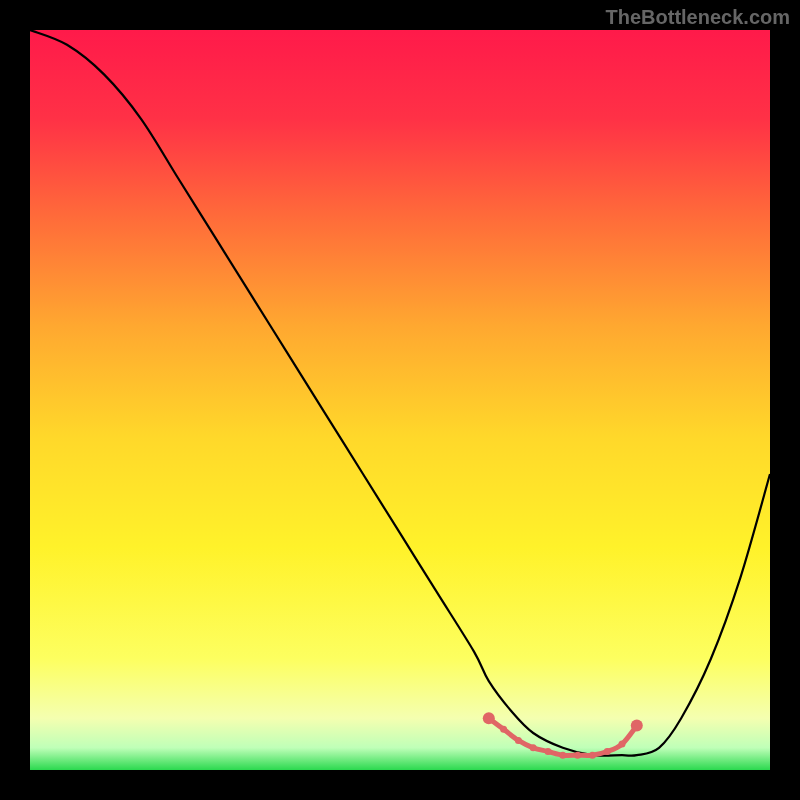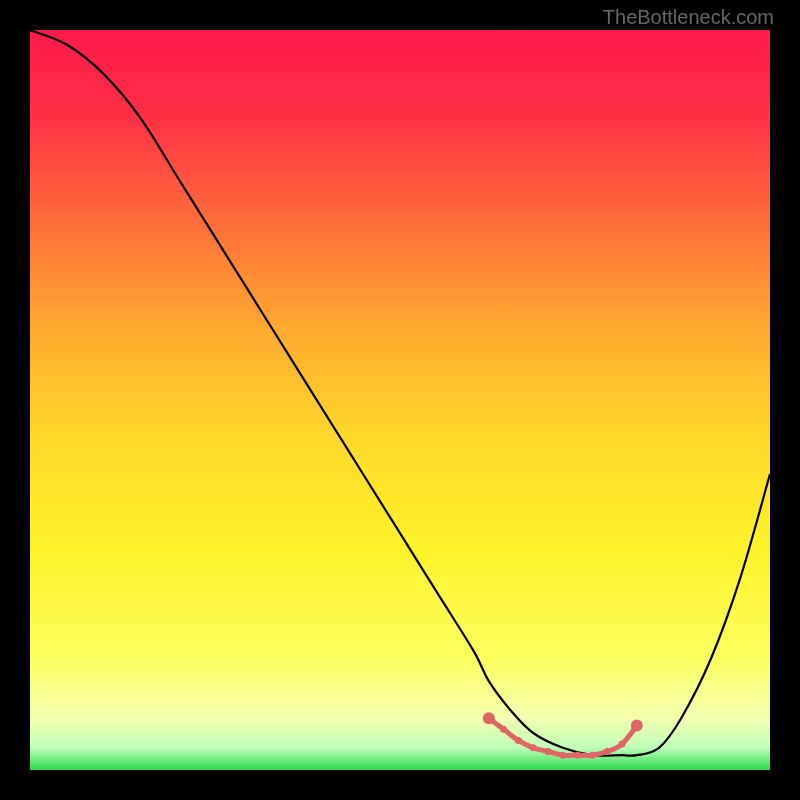--- a/index.html
+++ b/index.html
@@ -6,24 +6,24 @@
   body {
     width: 800px;
     height: 800px;
     background: #000;
     position: relative;
     font-family: Arial, sans-serif;
   }
   .watermark {
     position: absolute;
     top: 6px;
-    right: 26px;
+    right: 10px;
     color: #666;
     font-size: 20px;
-    font-weight: 400;
+    font-weight: 700;
     z-index: 10;
   }
   .plot-area {
     position: absolute;
     left: 30px;
     top: 30px;
     width: 740px;
     height: 740px;
   }
   .gradient-bg {

